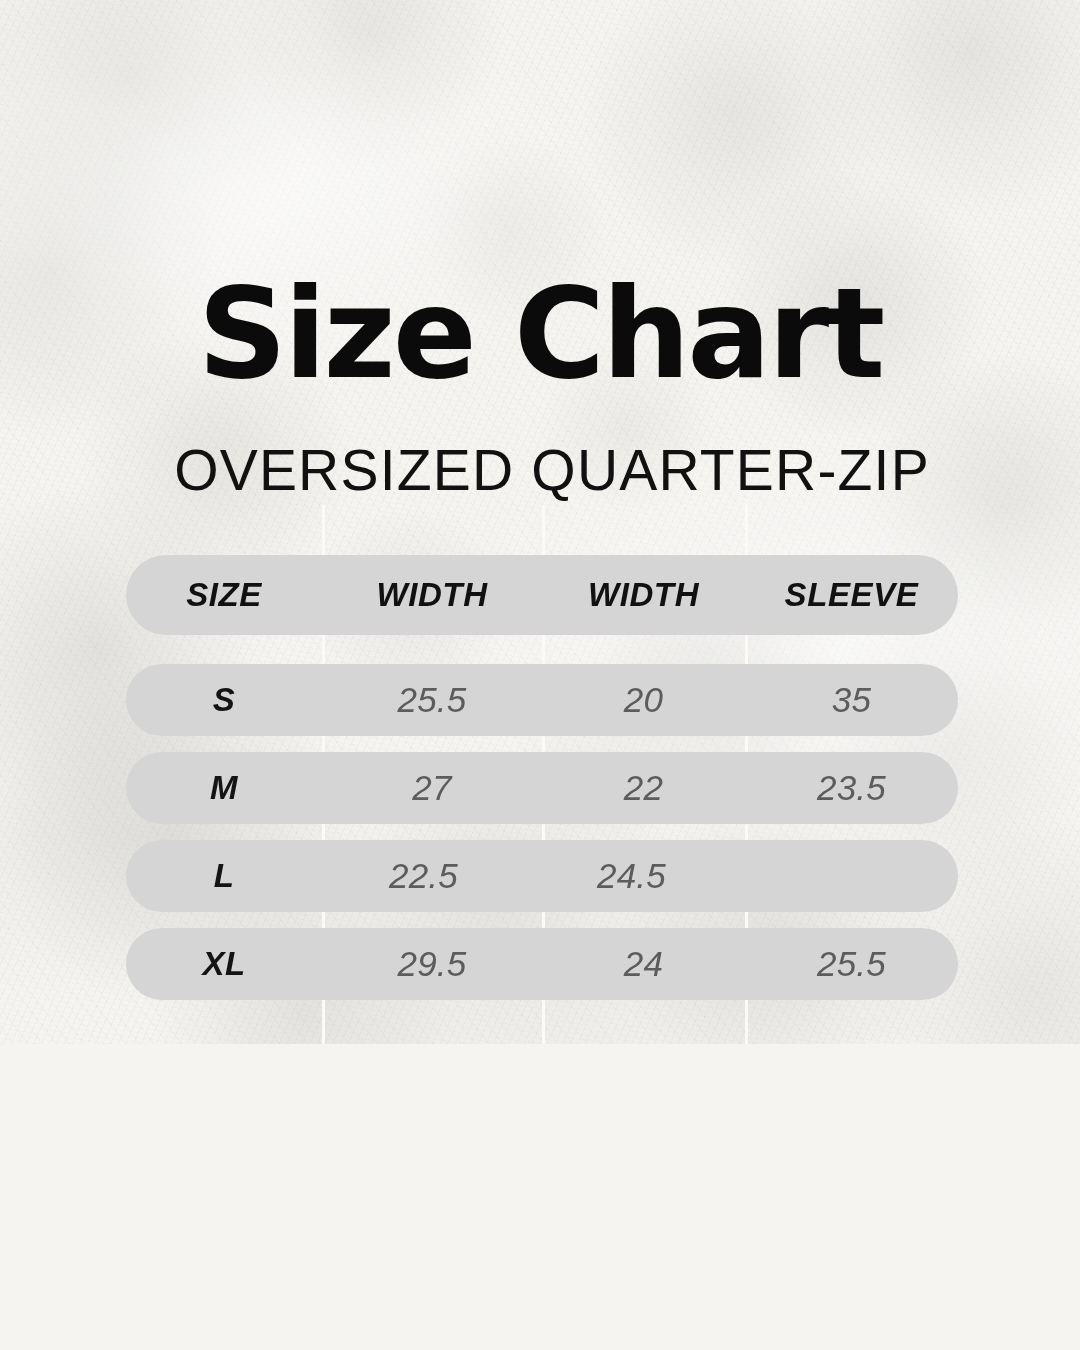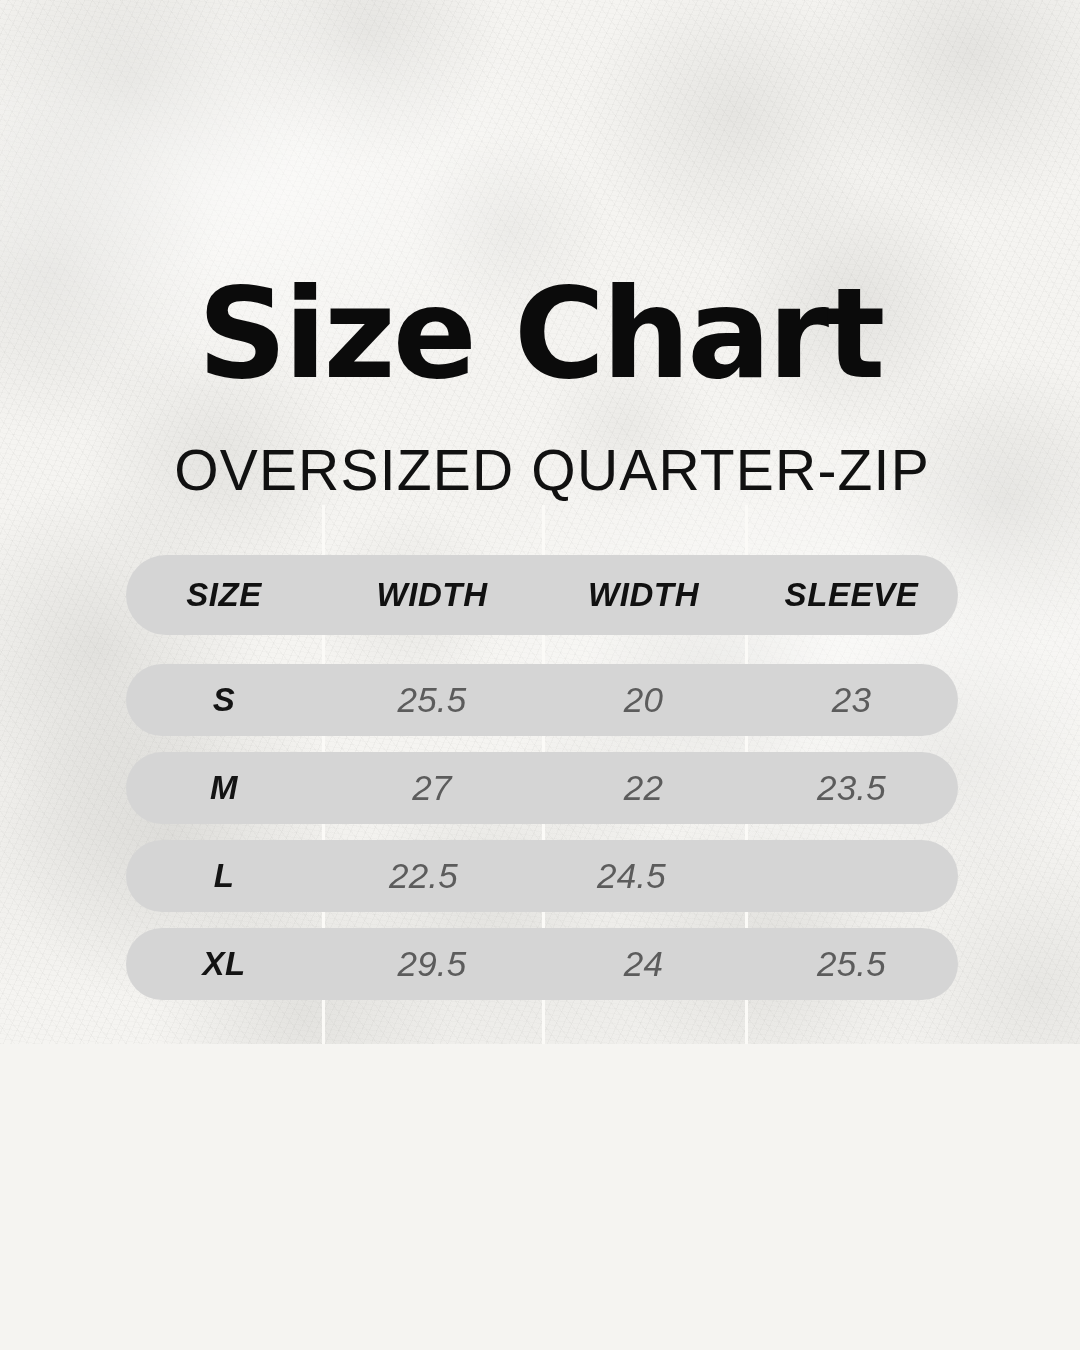--- a/index.html
+++ b/index.html
@@ -246,21 +246,21 @@
       <div class="cell col-size header-cell">SIZE</div>
       <div class="cell col-length header-cell">WIDTH</div>
       <div class="cell col-width header-cell">WIDTH</div>
       <div class="cell col-sleeve header-cell">SLEEVE</div>
     </div>
 
     <div class="row row-data">
       <div class="cell col-size size-cell">S</div>
       <div class="cell col-length value-cell">25.5</div>
       <div class="cell col-width value-cell">20</div>
-      <div class="cell col-sleeve value-cell">23</div>
+      <div class="cell col-sleeve value-cell">35</div>
     </div>
 
     <div class="row row-data">
       <div class="cell col-size size-cell">M</div>
       <div class="cell col-length value-cell">27</div>
       <div class="cell col-width value-cell">22</div>
       <div class="cell col-sleeve value-cell">23.5</div>
     </div>
 
     <div class="row row-data">

